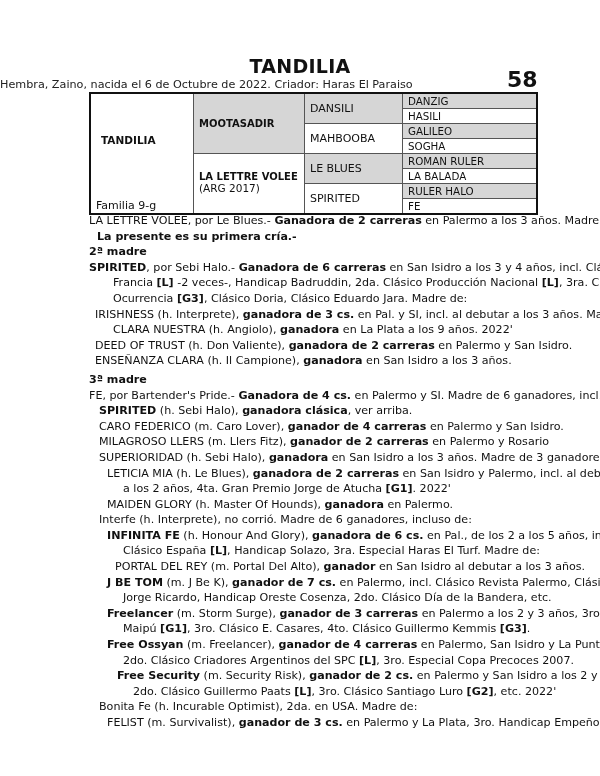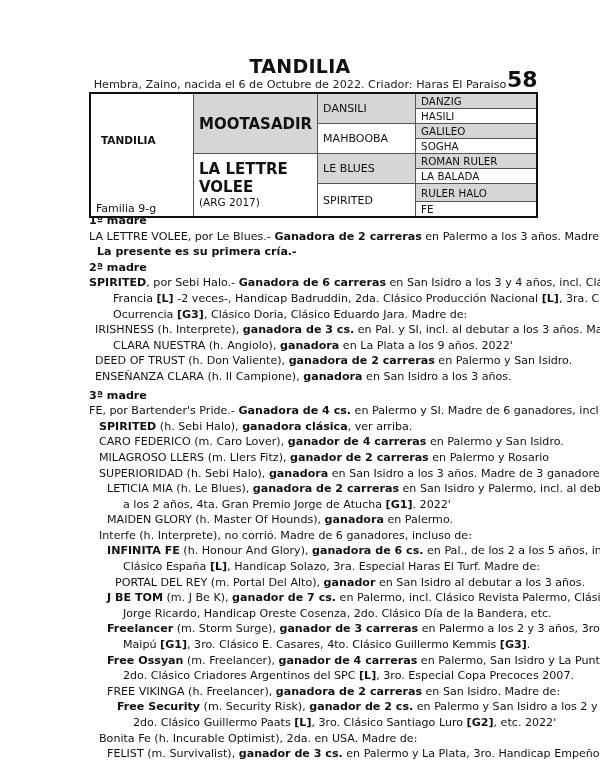--- a/index.html
+++ b/index.html
@@ -1,31 +1,31 @@
 <!DOCTYPE html>
 <html><head>
 <meta charset="utf-8">
 <style>
   html, body { margin:0; padding:0; background:#ffffff; }
   body { width:600px; height:776px; position:relative; overflow:hidden;
          font-family:"DejaVu Sans", "Liberation Sans", sans-serif; color:#111; }
   .title { position:absolute; top:55px; left:0; width:600px; text-align:center;
            font-size:19px; font-weight:bold; letter-spacing:0.3px; }
   .lotnum { position:absolute; top:38px; left:507px; font-size:22px; font-weight:bold;margin-top:29px; }
-  .subtitle { position:absolute; top:78px; left:0; width:600px; text-align:center;
+  .subtitle { position:absolute; top:78px; left:0; width:600px; text-align:left;
               font-size:11.2px; color:#222; }
   table.ped { position:absolute; top:92px; left:89px; width:449px; border-collapse:collapse;
               border:2px solid #111; font-size:11px; }
   table.ped td { border:1px solid #555; padding:0 5px; vertical-align:middle; }
   .g { background:#d6d6d6; }
   .c1 { width:92px; position:relative; }
   .c2 { width:100px; }
   .c3 { width:87px; }
   .c4 { font-size:10.3px; height:14px; padding:0 5px; }
-  .horse { font-weight:bold; font-size:15px; }
+  .horse { font-weight:bold; font-size:10px; }
   .fam { position:absolute; bottom:1px; left:5px; font-size:11px; }
   .c1name { position:absolute; top:40px; left:10px; font-weight:bold; font-size:10.5px; }
   .body { position:absolute; top:213px; left:89px; width:460px; font-size:11.1px; line-height:15.6px; }
   .body p { margin:0; white-space:nowrap; }
   .h { font-weight:bold; }
   .i1 { padding-left:8px; }
   .i2 { padding-left:24px; }
   .i3 { padding-left:18px; }
   .i4 { padding-left:34px; }
   .i5 { padding-left:26px; }
@@ -79,21 +79,20 @@
     <td class="c3" rowspan="2">SPIRITED</td>
     <td class="c4 g">RULER HALO</td>
   </tr>
   <tr>
         <td class="c4">FE</td>
       </tr>
 </tbody>
   </table>
 
 <div class="body">
-  <p class="h">1ª madre</p>
   <p><span>LA LETTRE VOLEE, por Le Blues.- </span><b>Ganadora de 2 carreras</b><span> en Palermo a los 3 años. Madre de:</span></p>
   <p class="i1"><b>La presente es su primera cría.-</b></p>
   <p class="h">2ª madre</p>
   <p><b>SPIRITED</b><span>, por Sebi Halo.- </span><b>Ganadora de 6 carreras</b><span> en San Isidro a los 3 y 4 años, incl. Clásico</span></p>
   <p class="i2"><span>Francia </span><b>[L]</b><span> -2 veces-, Handicap Badruddin, 2da. Clásico Producción Nacional </span><b>[L]</b><span>, 3ra. Clásico</span></p>
   <p class="i2"><span>Ocurrencia </span><b>[G3]</b><span>, Clásico Doria, Clásico Eduardo Jara. Madre de:</span></p>
   <p class="i7"><span>IRISHNESS (h. Interprete), </span><b>ganadora de 3 cs.</b><span> en Pal. y SI, incl. al debutar a los 3 años. Madre de:</span></p>
   <p class="i2"><span>CLARA NUESTRA (h. Angiolo), </span><b>ganadora</b><span> en La Plata a los 9 años. 2022'</span></p>
   <p class="i7"><span>DEED OF TRUST (h. Don Valiente), </span><b>ganadora de 2 carreras</b><span> en Palermo y San Isidro.</span></p>
   <p class="i7"><span>ENSEÑANZA CLARA (h. Il Campione), </span><b>ganadora</b><span> en San Isidro a los 3 años.</span></p>
@@ -109,18 +108,17 @@
   <p class="i9"><span>Interfe (h. Interprete), no corrió. Madre de 6 ganadores, incluso de:</span></p>
   <p class="i3"><b>INFINITA FE</b><span> (h. Honour And Glory), </span><b>ganadora de 6 cs.</b><span> en Pal., de los 2 a los 5 años, incluso</span></p>
   <p class="i4"><span>Clásico España </span><b>[L]</b><span>, Handicap Solazo, 3ra. Especial Haras El Turf. Madre de:</span></p>
   <p class="i5"><span>PORTAL DEL REY (m. Portal Del Alto), </span><b>ganador</b><span> en San Isidro al debutar a los 3 años.</span></p>
   <p class="i3"><b>J BE TOM</b><span> (m. J Be K), </span><b>ganador de 7 cs.</b><span> en Palermo, incl. Clásico Revista Palermo, Clásico</span></p>
   <p class="i4"><span>Jorge Ricardo, Handicap Oreste Cosenza, 2do. Clásico Día de la Bandera, etc.</span></p>
   <p class="i3"><b>Freelancer</b><span> (m. Storm Surge), </span><b>ganador de 3 carreras</b><span> en Palermo a los 2 y 3 años, 3ro. GP</span></p>
   <p class="i4"><span>Maipú </span><b>[G1]</b><span>, 3ro. Clásico E. Casares, 4to. Clásico Guillermo Kemmis </span><b>[G3]</b><span>.</span></p>
   <p class="i3"><b>Free Ossyan</b><span> (m. Freelancer), </span><b>ganador de 4 carreras</b><span> en Palermo, San Isidro y La Punta,</span></p>
   <p class="i4"><span>2do. Clásico Criadores Argentinos del SPC </span><b>[L]</b><span>, 3ro. Especial Copa Precoces 2007.</span></p>
-  <p class="i3"><span>FREE VIKINGA (h. Freelancer), </span><b>ganadora de 2 carreras</b><span> en San Isidro. Madre de:</span></p>
   <p class="i8"><b>Free Security</b><span> (m. Security Risk), </span><b>ganador de 2 cs.</b><span> en Palermo y San Isidro a los 2 y 3 años,</span></p>
   <p class="i6"><span>2do. Clásico Guillermo Paats </span><b>[L]</b><span>, 3ro. Clásico Santiago Luro </span><b>[G2]</b><span>, etc. 2022'</span></p>
   <p class="i9"><span>Bonita Fe (h. Incurable Optimist), 2da. en USA. Madre de:</span></p>
   <p class="i3"><span>FELIST (m. Survivalist), </span><b>ganador de 3 cs.</b><span> en Palermo y La Plata, 3ro. Handicap Empeñosa.</span></p>
 </div>
 
 </body></html>

